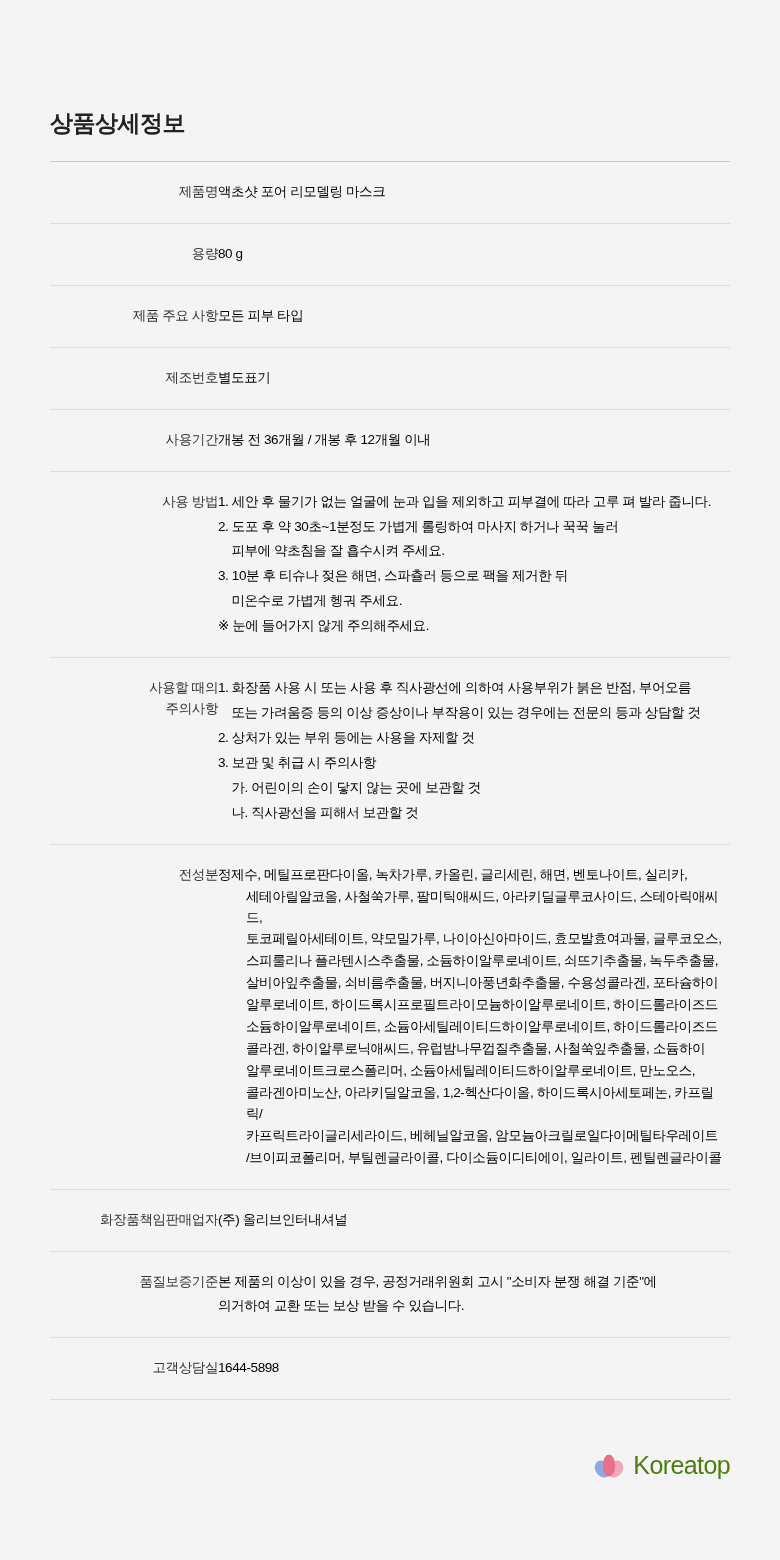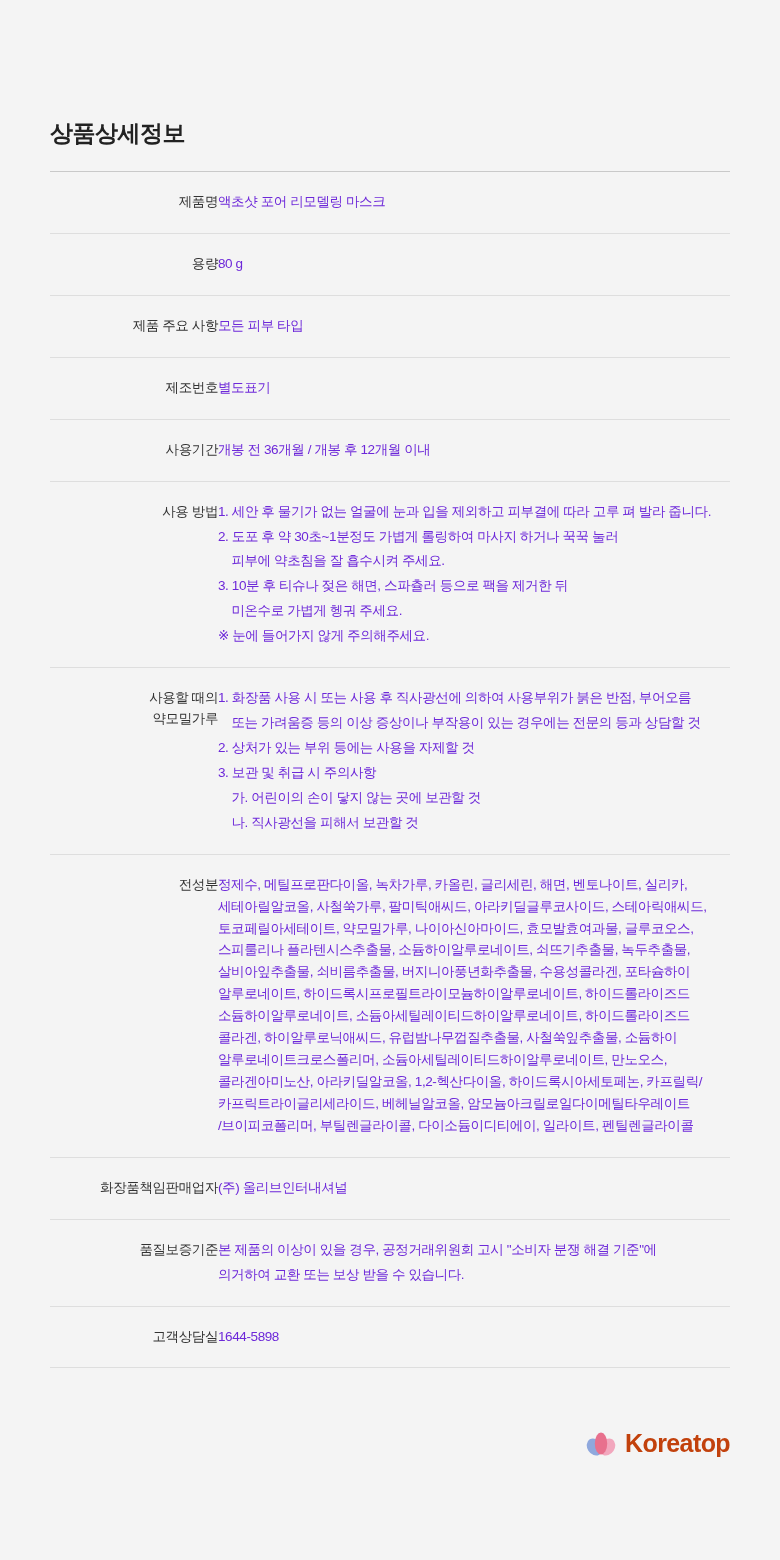--- a/index.html
+++ b/index.html
@@ -16,21 +16,21 @@
   }
   .page {
     width: 780px;
     min-height: 1560px;
     box-sizing: border-box;
     background: #f4f4f4;
     position: relative;
     padding: 0;
   }
   .sheet {
-    padding: 18px 50px;
+    padding: 8px 50px;
   }
   .doc-title {
     font-size: 23px;
     font-weight: bold;
     color: #222;
     letter-spacing: -0.5px;
     padding-top: 100px;
     padding-bottom: 22px;
   }
   .spec-table {
@@ -51,34 +51,35 @@
     font-weight: normal;
     font-size: 13.5px;
     color: #333;
     padding: 20px 0 20px 0;
     letter-spacing: -0.4px;
     line-height: 1.55;
   }
   .spec-table td {
     vertical-align: top;
     font-size: 13.5px;
-    color: #6d28d9;
+    color: #000000;
     padding: 20px 0 20px 0;
     letter-spacing: -0.4px;
     line-height: 1.55;
   }
   .line {
     display: block;
     white-space: pre-wrap;
   }
   .line + .line {
     margin-top: 4px;
   }
   td.tight .line + .line {
     margin-top: 1px;
+    margin-left: 28px;
   }
   .footer {
     margin-top: 42px;
     padding: 0 50px 34px 50px;
     display: flex;
     justify-content: flex-end;
     align-items: center;
   }
   .brand {
     display: flex;
@@ -86,22 +87,22 @@
     gap: 9px;
   }
   .brand-mark {
     width: 30px;
     height: 30px;
     position: relative;
     display: inline-block;
   }
   .brand-text {
     font-size: 25px;
-    font-weight: bold;
-    color: #c2410c;
+    font-weight: normal;
+    color: #4d7c0f;
     letter-spacing: -0.6px;
   }
 </style>
 </head>
 <body>
 
 <div class="page">
   <div class="sheet">
 
     <div class="doc-title">상품상세정보</div>
@@ -144,21 +145,21 @@
               <span class="line">1. 세안 후 물기가 없는 얼굴에 눈과 입을 제외하고 피부결에 따라 고루 펴 발라 줍니다.</span>
               <span class="line">2. 도포 후 약 30초~1분정도 가볍게 롤링하여 마사지 하거나 꾹꾹 눌러</span>
               <span class="line">    피부에 약초침을 잘 흡수시켜 주세요.</span>
               <span class="line">3. 10분 후 티슈나 젖은 해면, 스파츌러 등으로 팩을 제거한 뒤</span>
               <span class="line">    미온수로 가볍게 헹궈 주세요.</span>
               <span class="line">※ 눈에 들어가지 않게 주의해주세요.</span>
             </td>
           </tr>
           <tr>
             <th style="white-space: pre-line;">사용할 때의
-약모밀가루</th>
+주의사항</th>
             <td>
               <span class="line">1. 화장품 사용 시 또는 사용 후 직사광선에 의하여 사용부위가 붉은 반점, 부어오름</span>
               <span class="line">    또는 가려움증 등의 이상 증상이나 부작용이 있는 경우에는 전문의 등과 상담할 것</span>
               <span class="line">2. 상처가 있는 부위 등에는 사용을 자제할 것</span>
               <span class="line">3. 보관 및 취급 시 주의사항</span>
               <span class="line">    가. 어린이의 손이 닿지 않는 곳에 보관할 것</span>
               <span class="line">    나. 직사광선을 피해서 보관할 것</span>
             </td>
           </tr>
           <tr>

